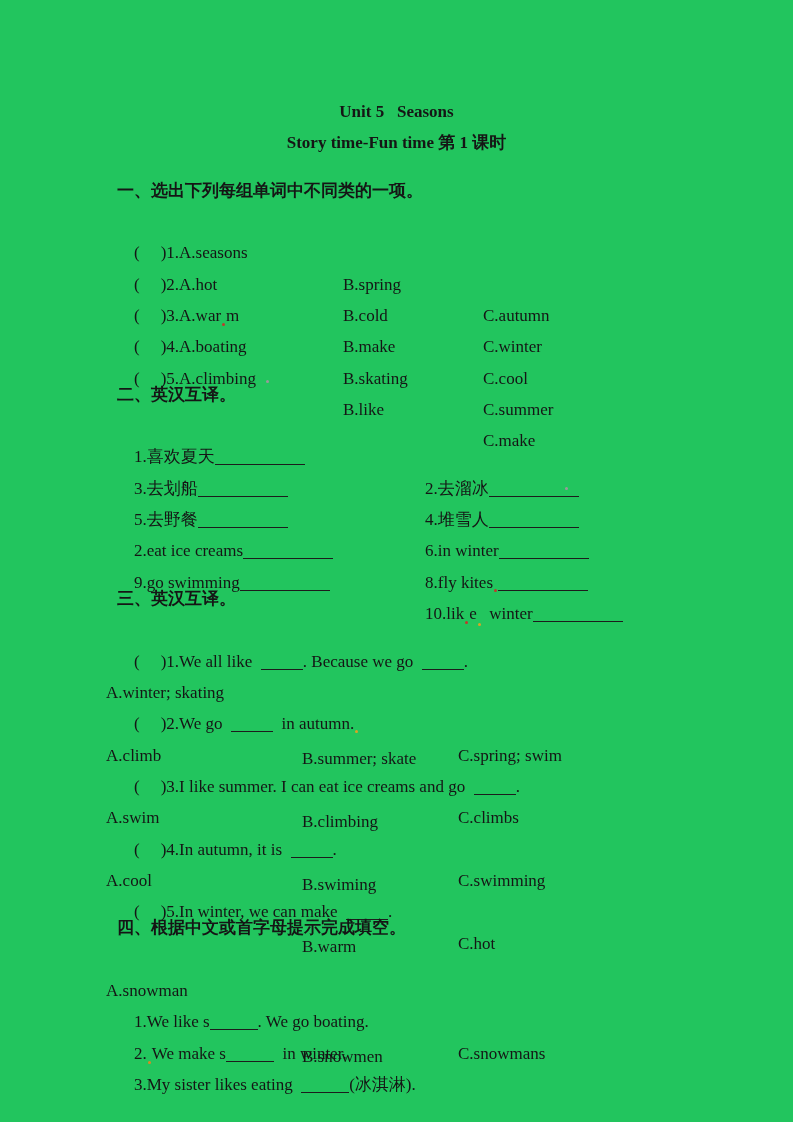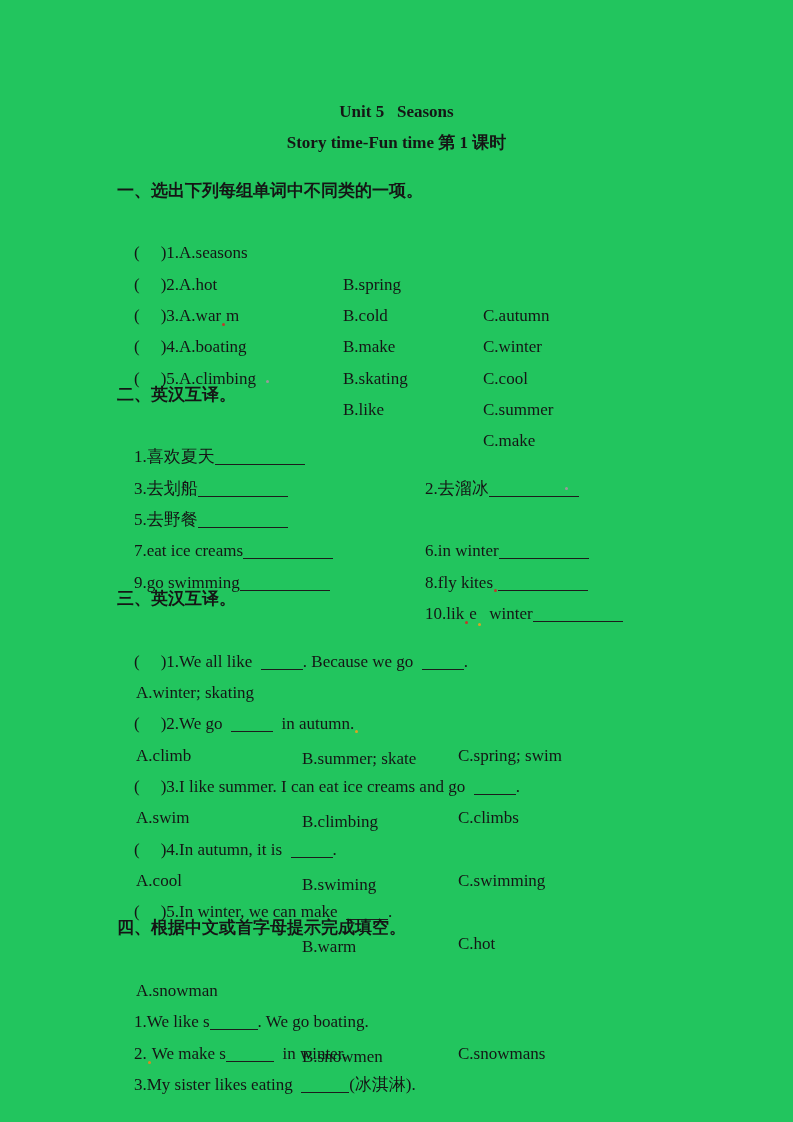--- a/index.html
+++ b/index.html
@@ -11,21 +11,21 @@
     padding-top:96px;box-sizing:border-box;overflow:hidden;
   }
   .line{position:relative;height:31.35px;line-height:31.35px;padding-left:117px;white-space:pre;}
   .center{padding-left:0;text-align:center;font-weight:700;}
   .heading{font-weight:700;margin-top:16px;}
   .pg{display:inline-block;width:21px;}
   
   .colB{position:absolute;left:343px;}
   .colC{position:absolute;left:483px;}
   
-  .optA-pad{padding-left:120px;}
+  .optA-pad{padding-left:90px;}
   .optB3{position:absolute;left:302px;margin-top:35px;}
   .optC3{position:absolute;left:458px;}
   
   .r2{position:absolute;left:425px;}
   
   .blank{display:inline-block;height:0;border-bottom:1.6px solid #1c1c1c;position:relative;top:3px;}
   .w90{width:90px;}
   .w42{width:42px;}
   .w48{width:48px;}
   
@@ -80,27 +80,28 @@
   </div>
 
   <div class="line heading">二、英汉互译。</div>
 
   <div class="line">
     <span>1.喜欢夏天</span><span class="blank w90"></span>
     <span class="r2"><span>2.去溜冰</span><span class="blank w90"></span><span class="dot gray d-skate"></span></span>
   </div>
   <div class="line">
     <span>3.去划船</span><span class="blank w90"></span>
+    <span class="r2"><span>4.堆雪人</span><span class="blank w90"></span></span>
   </div>
   <div class="line">
     <span>5.去野餐</span><span class="blank w90"></span>
     <span class="r2"><span>6.in winter</span><span class="blank w90"></span></span>
   </div>
   <div class="line">
-    <span>7.eat ice creams</span><span class="blank w90"></span>
+    <span>2.eat ice creams</span><span class="blank w90"></span>
     <span class="r2"><span>8.fly kites</span><span class="dot red d-kites"></span><span class="blank w90"></span></span>
   </div>
   <div class="line">
     <span>9.go swimming</span><span class="blank w90"></span>
     <span class="r2"><span>10.lik</span><span class="dot red d-lik"></span><span>e</span><span class="dot yellow d-like2"></span><span>  winter</span><span class="blank w90"></span></span>
   </div>
 
   <div class="line heading">三、英汉互译。</div>
 
   <div class="line">

